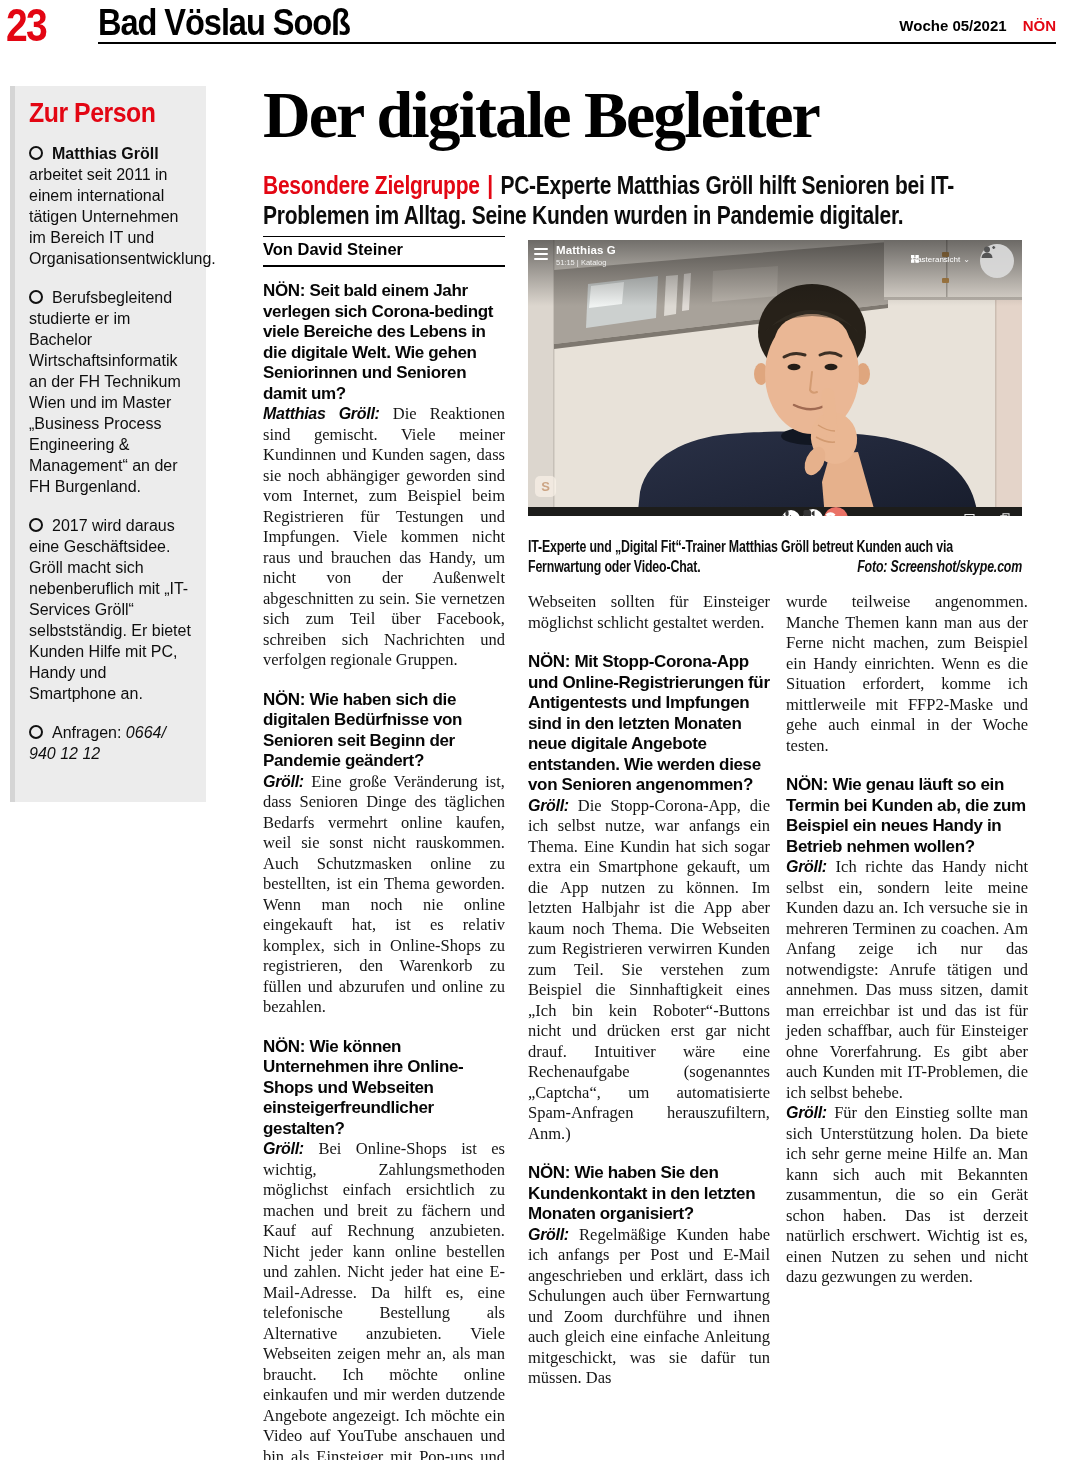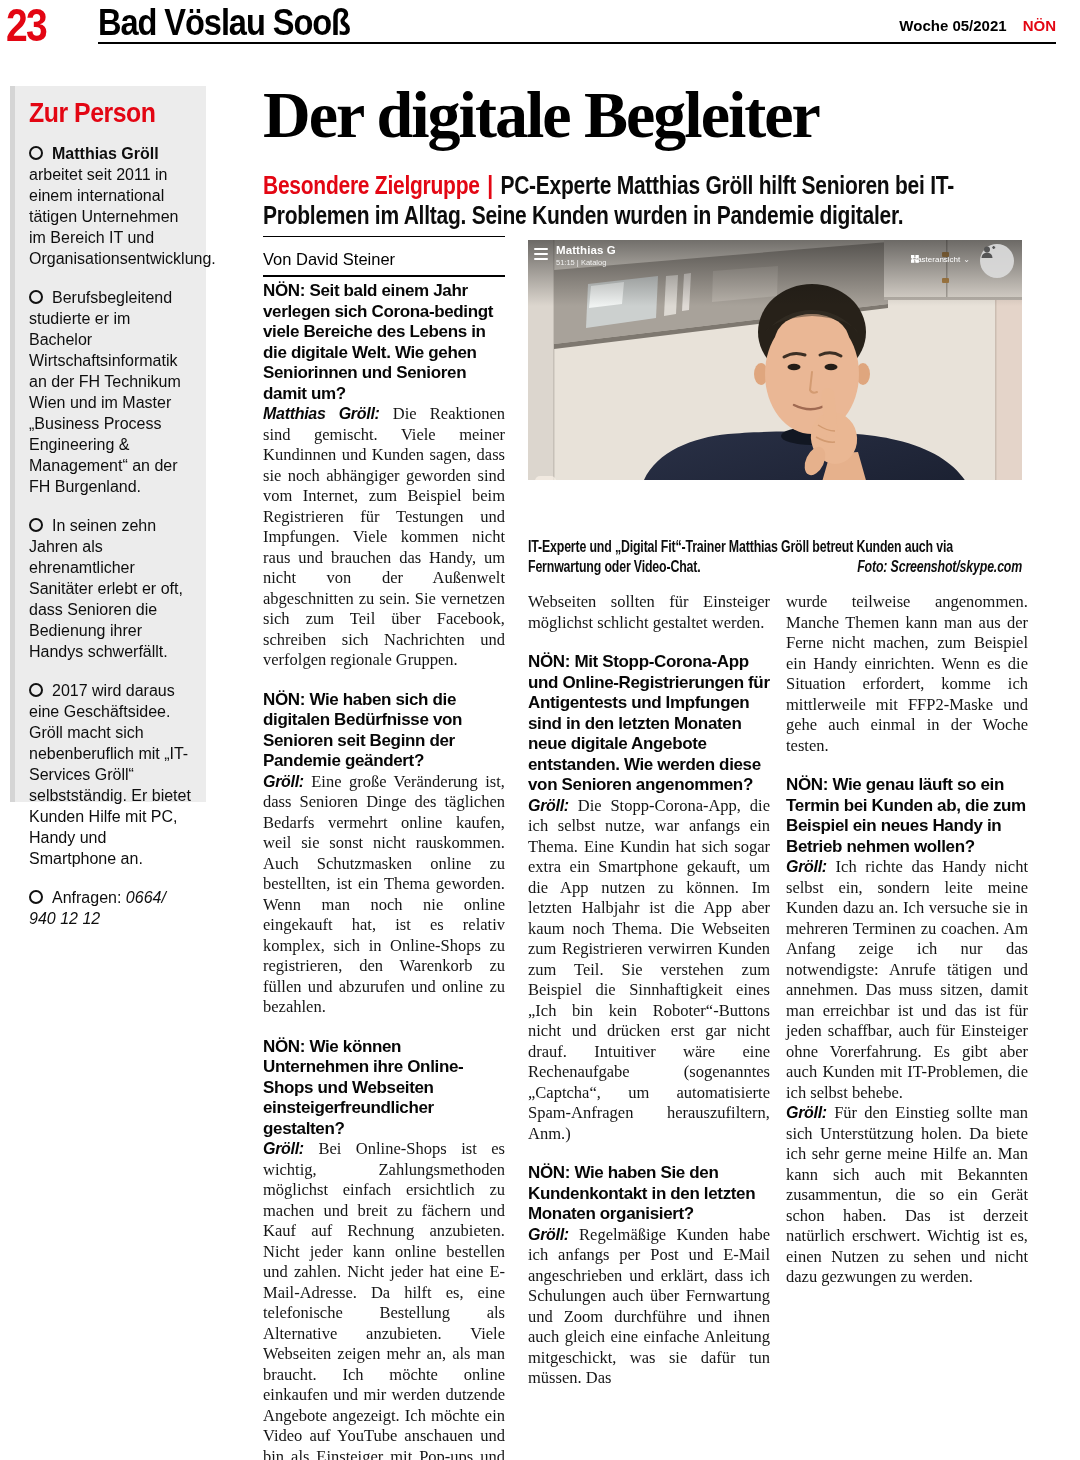--- a/index.html
+++ b/index.html
@@ -19,34 +19,34 @@
   .profile-item{font-size:16px;line-height:21px;margin:8px 0 18px 0;color:#0e0e0e;text-align:left;}
   .profile-item .blt{display:inline-block;width:10px;height:10px;border:2.5px solid #111;border-radius:50%;margin-right:9px;vertical-align:-1px;}
   .profile-item strong{font-weight:700;}
   .profile-item em{font-style:italic;}
 
   
   .headline{left:263px;top:80px;width:800px;font-family:"Liberation Serif",serif;font-weight:700;font-size:66px;letter-spacing:-2px;line-height:1.05;color:#000;white-space:nowrap;}
   .standfirst{left:263px;top:170px;width:905px;transform:scaleX(.84);transform-origin:0 0;font-size:25px;line-height:30px;font-weight:700;letter-spacing:-0.3px;color:#0c0c0c;}
   .standfirst .kicker{color:#e30613;}
   .standfirst .ksep{color:#e30613;margin:0 9px;}
-  .byline{left:263px;top:236px;width:242px;box-sizing:border-box;border-top:1.5px solid #000;border-bottom:2.5px solid #000;padding:13px 0 6px 0;font-size:16.5px;font-weight:400;color:#000;}
+  .byline{left:263px;top:236px;width:242px;box-sizing:border-box;border-top:1.5px solid #000;border-bottom:2.5px solid #000;padding:3px 0 6px 0;font-size:16.5px;font-weight:700;color:#000;}
 
   
   .col{width:242px;}
   .col-1{left:263px;top:281px;}
   .col-2{left:528px;top:592px;}
   .col-3{left:786px;top:592px;}
   .col p.q{margin:19px 0 0 0;font-family:"Liberation Sans",sans-serif;font-weight:700;font-size:17px;line-height:20.5px;letter-spacing:-0.35px;color:#070707;text-align:left;}
   .col p.a{margin:0;font-family:"Liberation Serif",serif;font-size:16.5px;line-height:20.5px;color:#151515;text-align:justify;}
   .col > p:first-child{margin-top:0;}
   .col .lead{font-family:"Liberation Sans",sans-serif;font-weight:700;font-style:italic;font-size:16px;letter-spacing:-0.3px;color:#070707;}
 
   
-  .photo{left:528px;top:240px;width:494px;height:240px;overflow:hidden;background:#e7e1d8;}
+  .photo{left:528px;top:240px;width:494px;height:276px;overflow:hidden;background:#e7e1d8;}
   .photo svg{position:absolute;left:0;top:0;}
   .top-shade{left:0;top:0;width:494px;height:66px;background:linear-gradient(180deg,rgba(15,15,15,.55),rgba(15,15,15,0));}
   .burger{left:6px;top:8px;width:14px;}
   .burger i{display:block;height:2px;background:#fff;margin:0 0 3px 0;border-radius:1px;}
   .peer-name{left:28px;top:4px;font-size:11.5px;font-weight:700;color:#fff;letter-spacing:.1px;}
   .peer-meta{left:28px;top:18px;font-size:7.5px;color:rgba(255,255,255,.85);}
   .view-btn{top:15px;right:52px;font-size:8px;color:#fff;display:flex;align-items:center;gap:3px;}
   .chev{font-size:8px;line-height:1;opacity:.9;}
   .addp-btn{top:4px;right:8px;width:34px;height:34px;border-radius:50%;background:rgba(219,219,219,.92);display:flex;align-items:center;justify-content:center;}
   .skype-tile{left:7px;top:236px;width:21px;height:21px;border-radius:5px;background:rgba(253,246,236,.62);display:flex;align-items:center;justify-content:center;font-size:13px;font-weight:700;color:rgba(201,160,126,.95);}
@@ -71,21 +71,20 @@
 <div class="abs issue">
   <span>Woche 05/2021</span><span class="brand">NÖN</span>
 </div>
 <div class="abs header-rule"></div>
 
 <div class="abs profile-box">
   <div class="profile-title">Zur Person</div>
   <div>
       <p class="profile-item"><span class="blt"></span><strong>Matthias Gröll </strong>arbeitet seit 2011 in einem international tätigen Unternehmen im Bereich IT und Organisationsentwicklung.</p>
       <p class="profile-item"><span class="blt"></span>Berufsbegleitend studierte er im Bachelor Wirtschaftsinformatik an der FH Technikum Wien und im Master „Business Process Engineering &amp; Management“ an der FH Burgenland.</p>
-      <p class="profile-item"><span class="blt"></span>In seinen zehn Jahren als ehrenamtlicher Sanitäter erlebt er oft, dass Senioren die Bedienung ihrer Handys schwerfällt.</p>
       <p class="profile-item"><span class="blt"></span>2017 wird daraus eine Geschäftsidee. Gröll macht sich nebenberuflich mit „IT-Services Gröll“ selbstständig. Er bietet Kunden Hilfe mit PC, Handy und Smartphone an.</p>
       <p class="profile-item"><span class="blt"></span>Anfragen: <em>0664/ 940 12 12</em></p>
     </div>
 </div>
 
 <div class="abs headline">Der digitale Begleiter</div>
 <div class="abs standfirst">
   <span class="kicker">Besondere Zielgruppe</span><span class="ksep">|</span><span>PC-Experte Matthias Gröll hilft Senioren bei IT-Problemen im Alltag. Seine Kunden wurden in Pandemie digitaler.</span>
 </div>
 <div class="abs byline">Von David Steiner</div>

